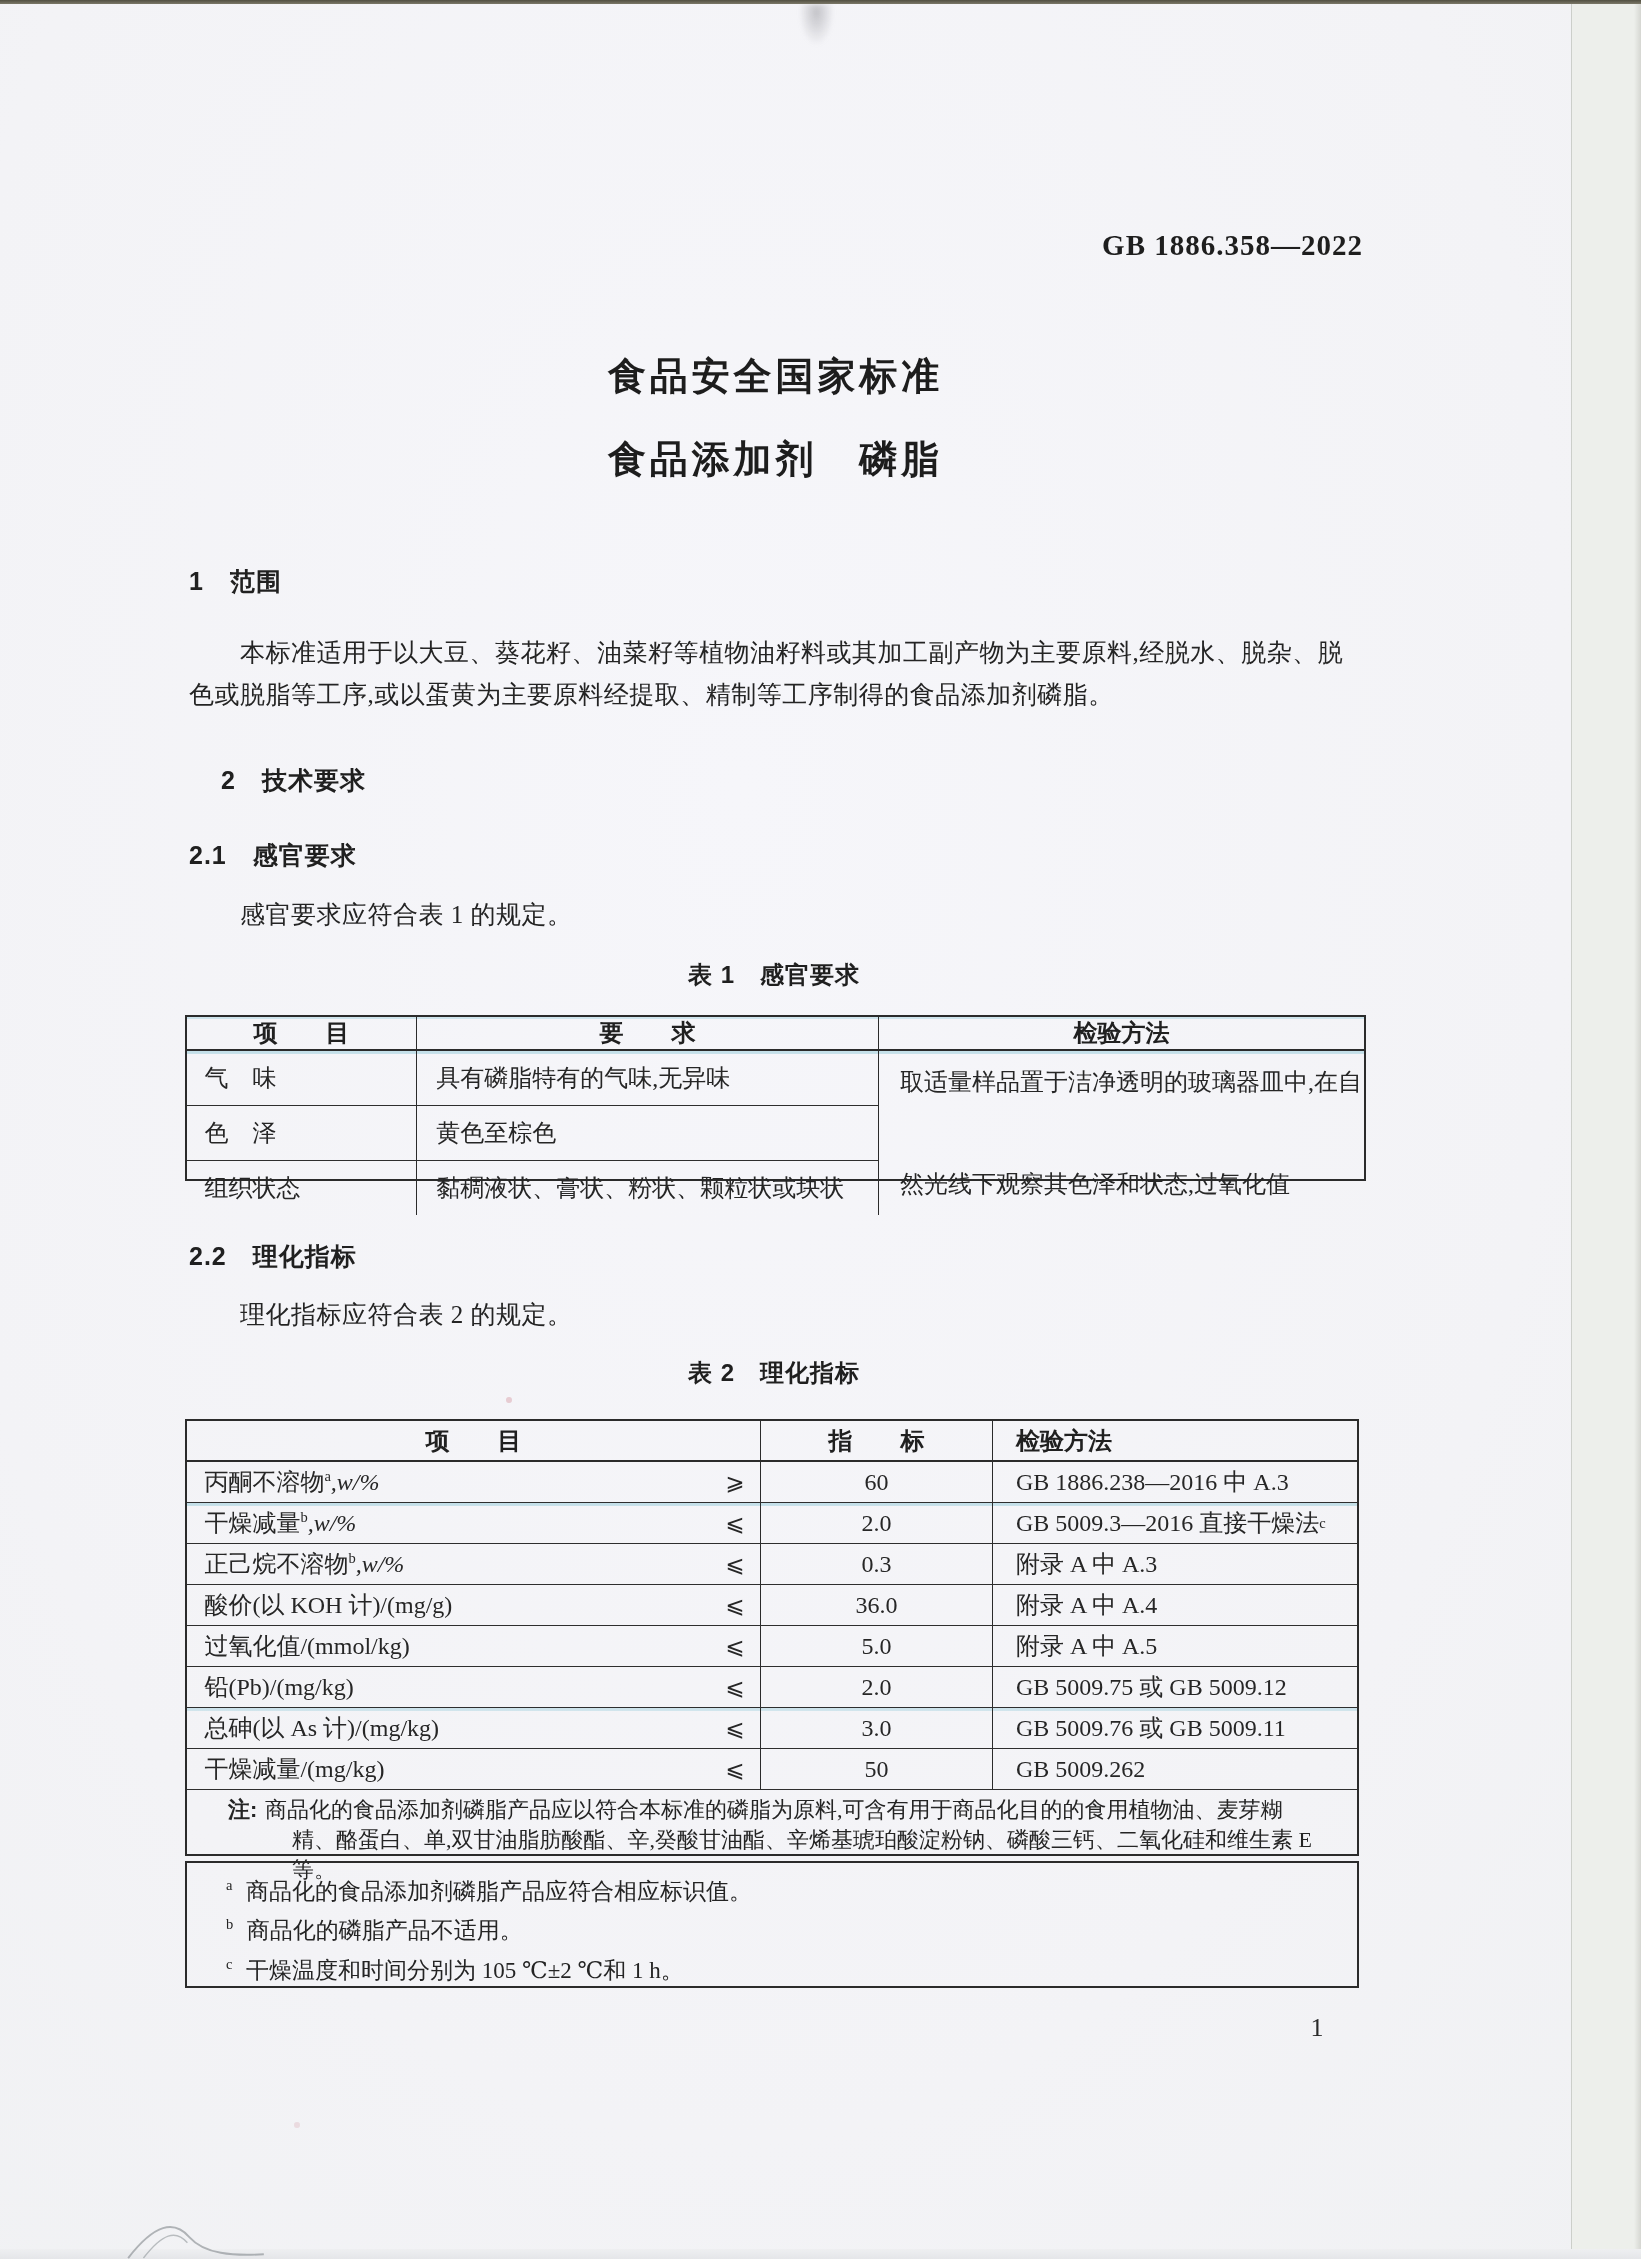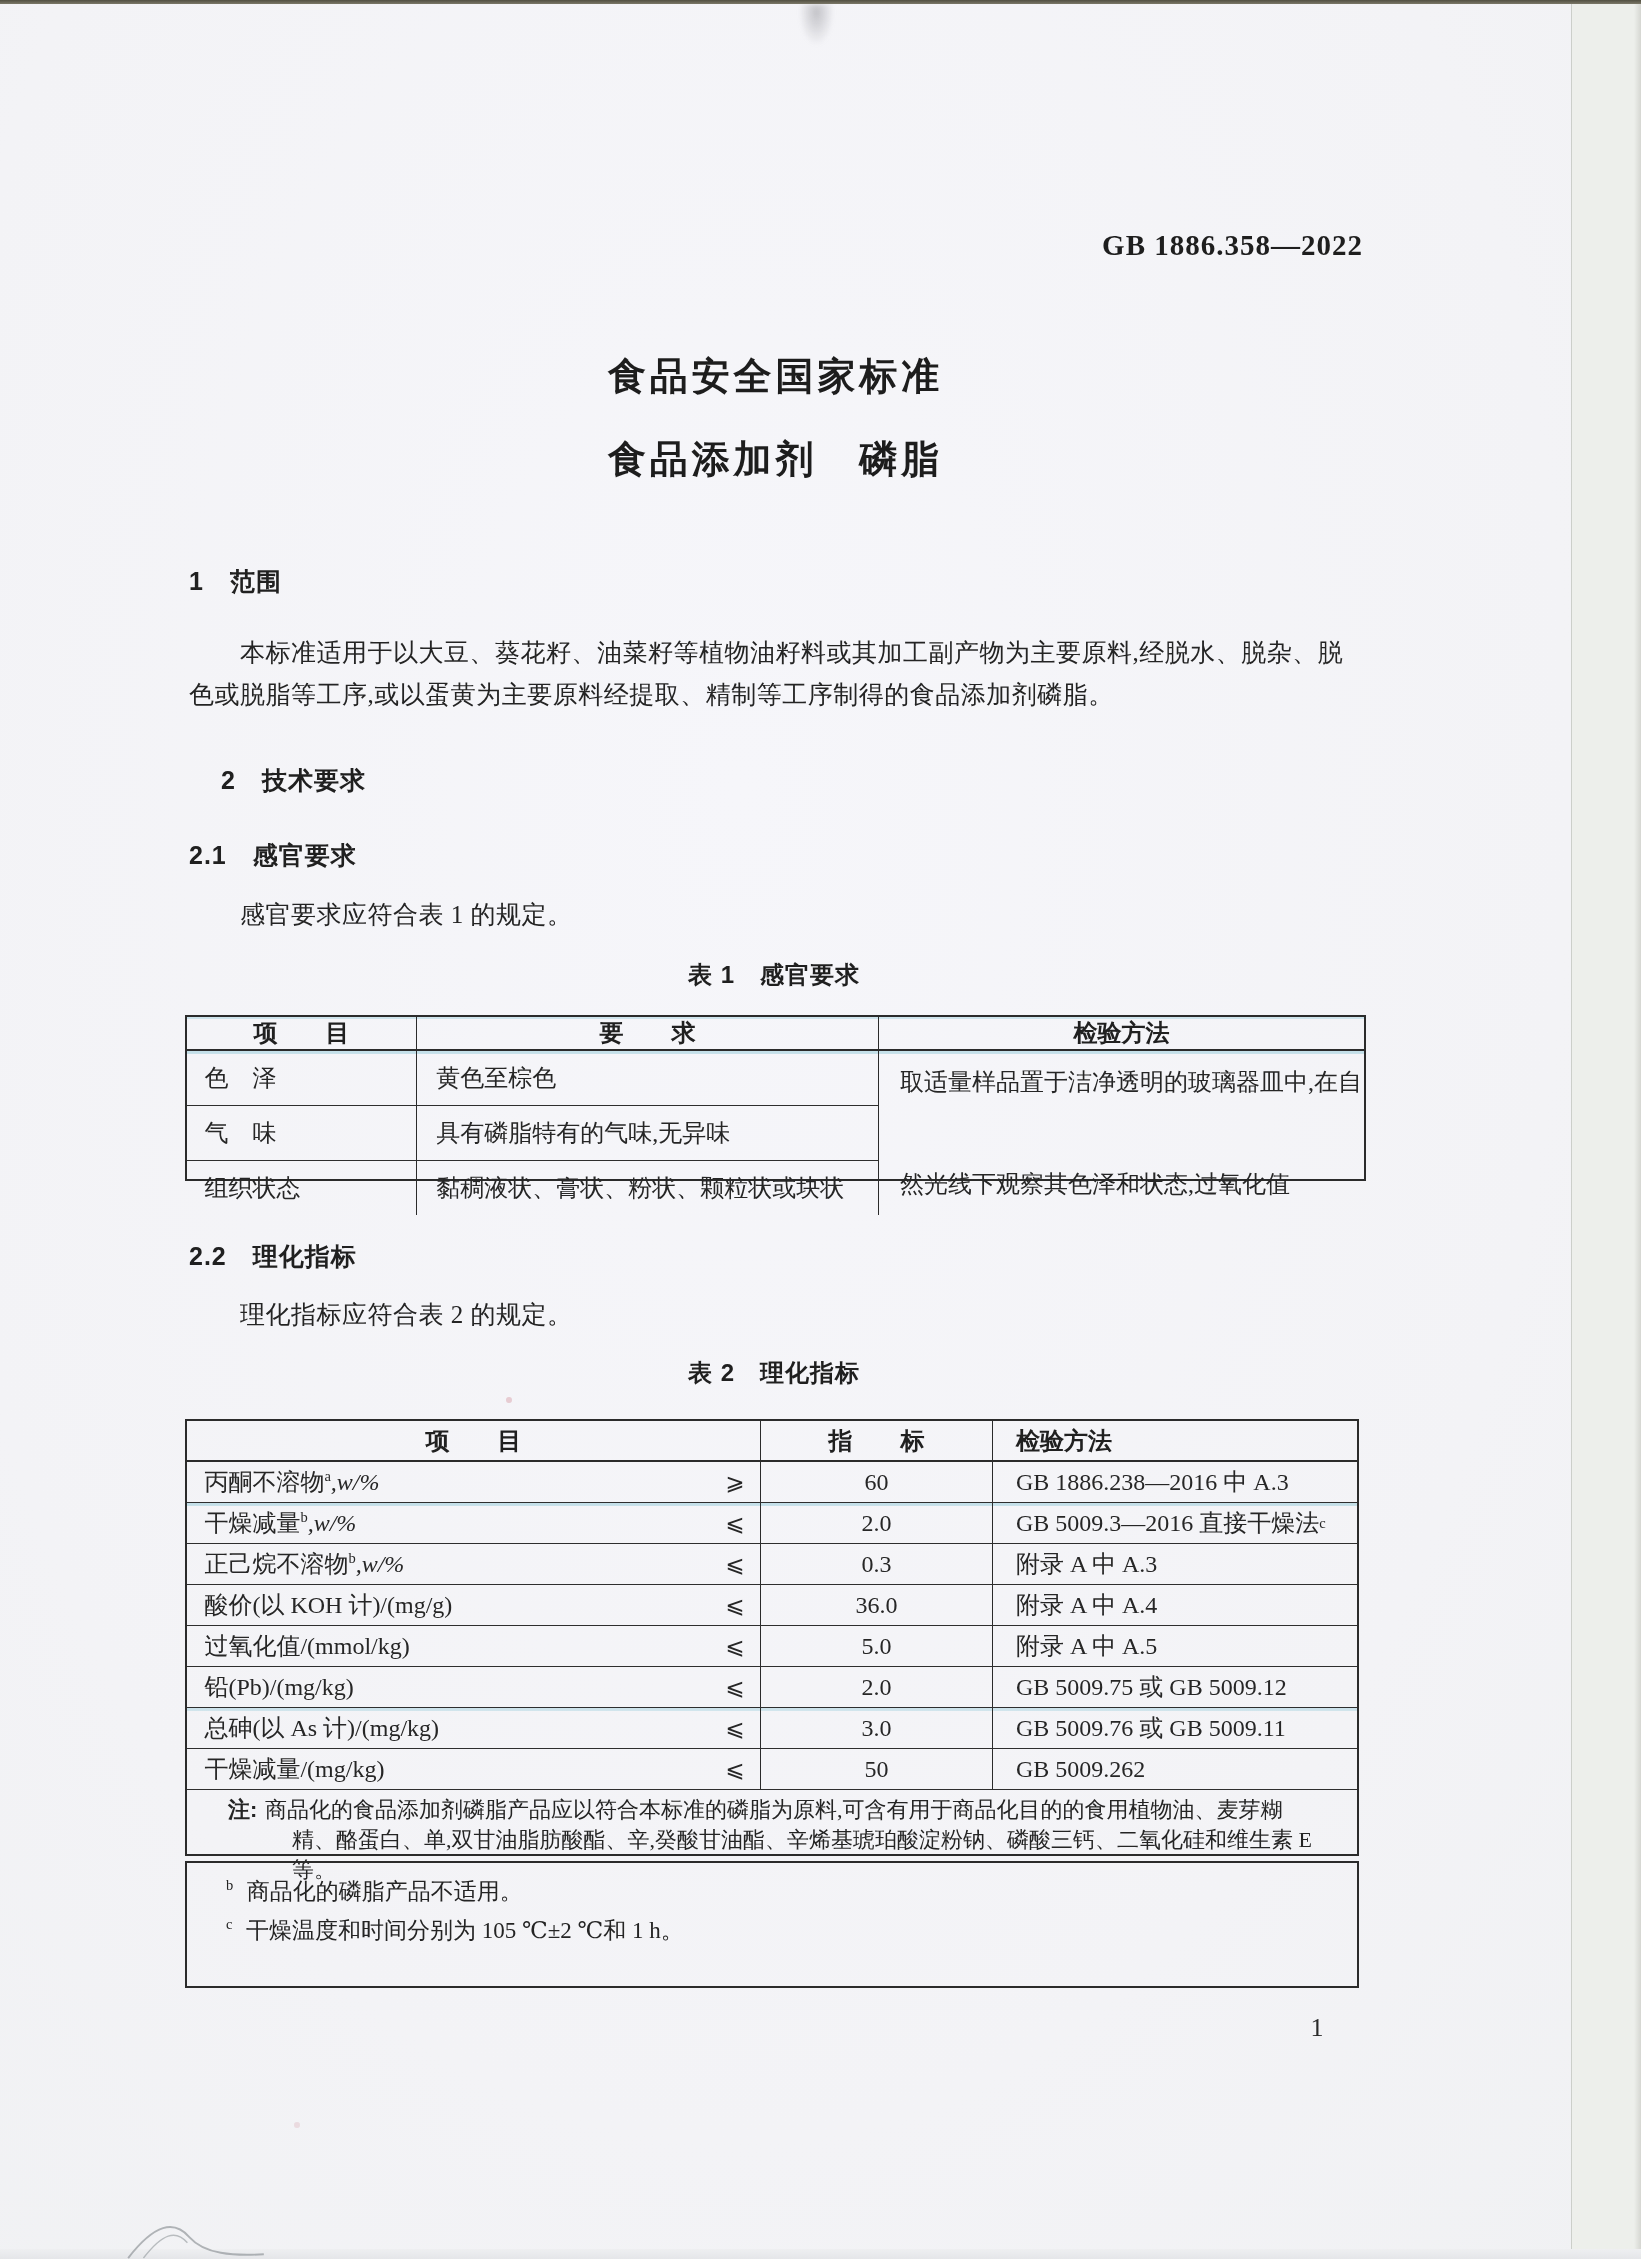--- a/index.html
+++ b/index.html
@@ -140,27 +140,27 @@
 <div class="abs" id="table1">
   <div class="t1-header">
     <div class="hc t1-h1 sans">项　　目</div>
     <div class="hc t1-h2 sans">要　　求</div>
     <div class="hc t1-h3 sans">检验方法</div>
   </div>
   <div class="t1-body">
     <div class="t1-left">
 
         <div class="t1-row">
+          <div class="t1-c1">气　味</div>
+          <div class="t1-c2">具有磷脂特有的气味,无异味</div>
+        </div>
+
+        <div class="t1-row">
           <div class="t1-c1">色　泽</div>
           <div class="t1-c2">黄色至棕色</div>
-        </div>
-
-        <div class="t1-row">
-          <div class="t1-c1">气　味</div>
-          <div class="t1-c2">具有磷脂特有的气味,无异味</div>
         </div>
 
         <div class="t1-row">
           <div class="t1-c1">组织状态</div>
           <div class="t1-c2">黏稠液状、膏状、粉状、颗粒状或块状</div>
         </div>
       </div>
     <div class="t1-method">
       <div>取适量样品置于洁净透明的玻璃器皿中,在自</div>
       <div>然光线下观察其色泽和状态,过氧化值</div>
@@ -277,20 +277,21 @@
       </div>
     </div>
   <div class="t2-note">
     <div><span class="note-label sans">注:</span><span>商品化的食品添加剂磷脂产品应以符合本标准的磷脂为原料,可含有用于商品化目的的食用植物油、麦芽糊</span></div>
     <div class="note-l2">精、酪蛋白、单,双甘油脂肪酸酯、辛,癸酸甘油酯、辛烯基琥珀酸淀粉钠、磷酸三钙、二氧化硅和维生素 E 等。</div>
   </div>
 </div>
 
 <div class="abs" id="footnotes">
 
+    <div class="fn"><sup>a</sup><span>商品化的食品添加剂磷脂产品应符合相应标识值。</span></div>
 
     <div class="fn"><sup>b</sup><span>商品化的磷脂产品不适用。</span></div>
 
     <div class="fn"><sup>c</sup><span>干燥温度和时间分别为 105 ℃±2 ℃和 1 h。</span></div>
   </div>
 
 <div class="abs" id="page-num">1</div>
 
 
 </body></html>

